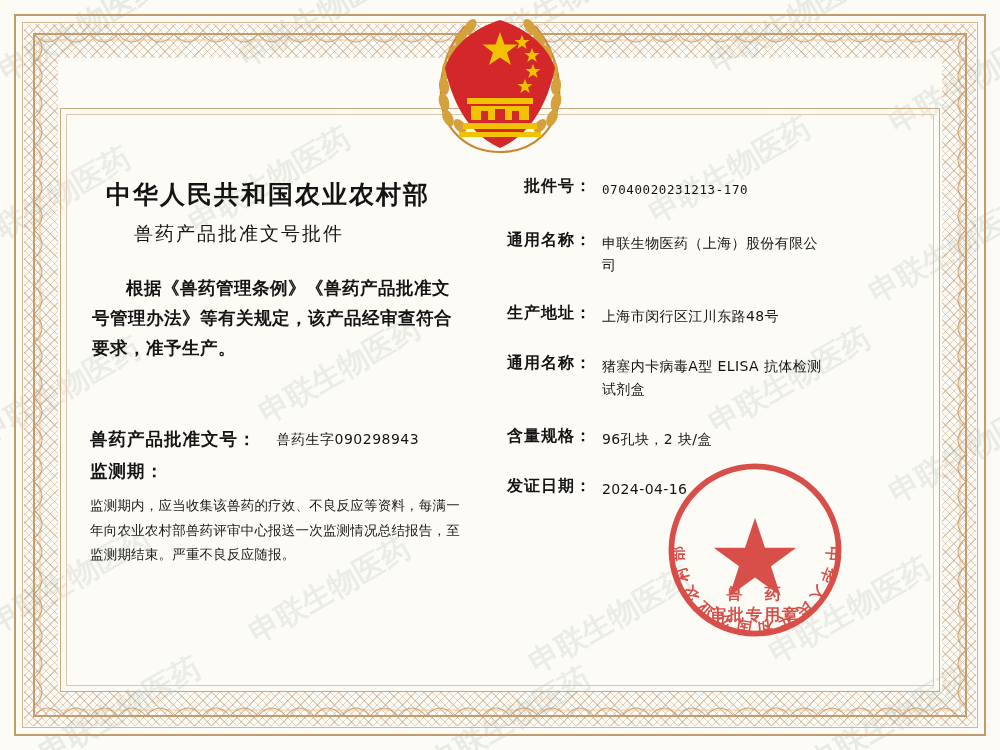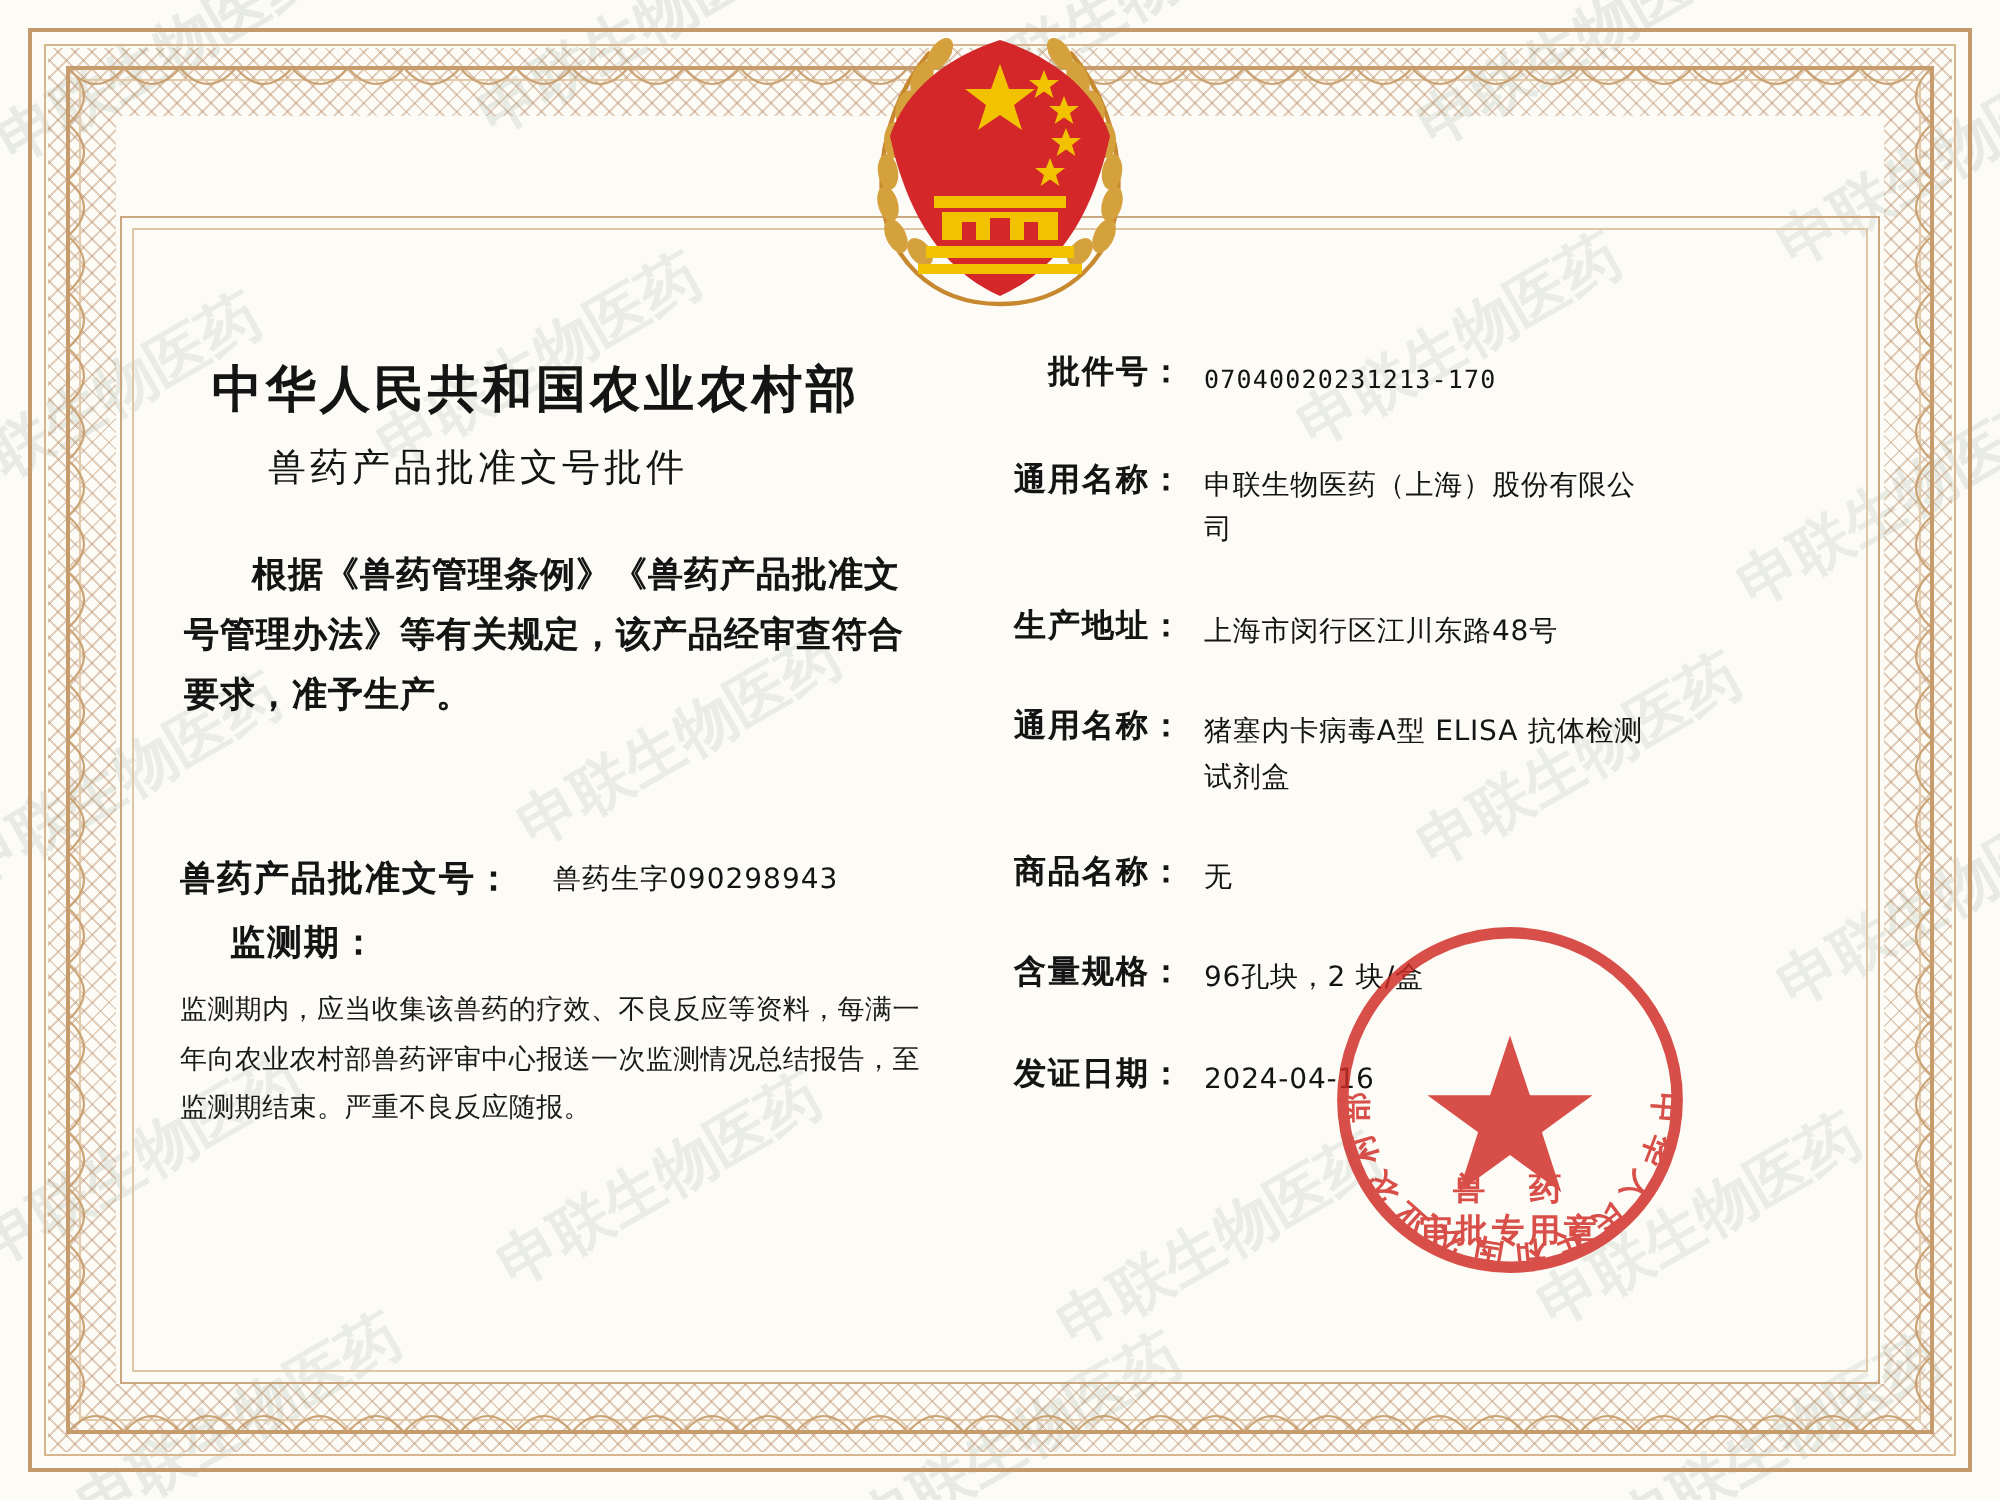--- a/index.html
+++ b/index.html
@@ -94,21 +94,21 @@
   .approval-row{
     margin-top:64px;
     display:flex;align-items:flex-end;gap:20px;
   }
   .lbl-strong{font-size:17.5px;font-weight:700;letter-spacing:1px;}
   .val-plain{font-size:14px;font-weight:400;letter-spacing:.5px;padding-bottom:2px;}
   .date-row{
     margin-top:22px;display:flex;align-items:baseline;gap:8px;
   }
   .date-row .lbl-strong{min-width:84px;}
-  .date-row2{margin-top:8px;display:flex;align-items:flex-end;gap:8px;margin-left:25px;}
+  .date-row2{margin-top:8px;display:flex;align-items:flex-end;gap:8px;}
   .date-row2 .lbl-strong{min-width:84px;}
   .note{
     margin-top:10px;font-size:13.5px;line-height:1.82;letter-spacing:.2px;
     color:#1a1a1a;
   }
 
   
   .field{
     display:flex;align-items:flex-start;margin-bottom:26px;
   }
@@ -264,24 +264,20 @@
     <div class="field">
       <div class="f-label">生产地址：</div>
       <div class="f-value">上海市闵行区江川东路48号</div>
     </div>
 
     <div class="field">
       <div class="f-label">通用名称：</div>
       <div class="f-value">猪塞内卡病毒A型 ELISA 抗体检测试剂盒</div>
     </div>
 
-    <div class="field">
-      <div class="f-label">商品名称：</div>
-      <div class="f-value">无</div>
-    </div>
 
     <div class="field">
       <div class="f-label">含量规格：</div>
       <div class="f-value">96孔块，2 块/盒</div>
     </div>
 
     <div class="field">
       <div class="f-label">发证日期：</div>
       <div class="f-value">2024-04-16</div>
     </div>

